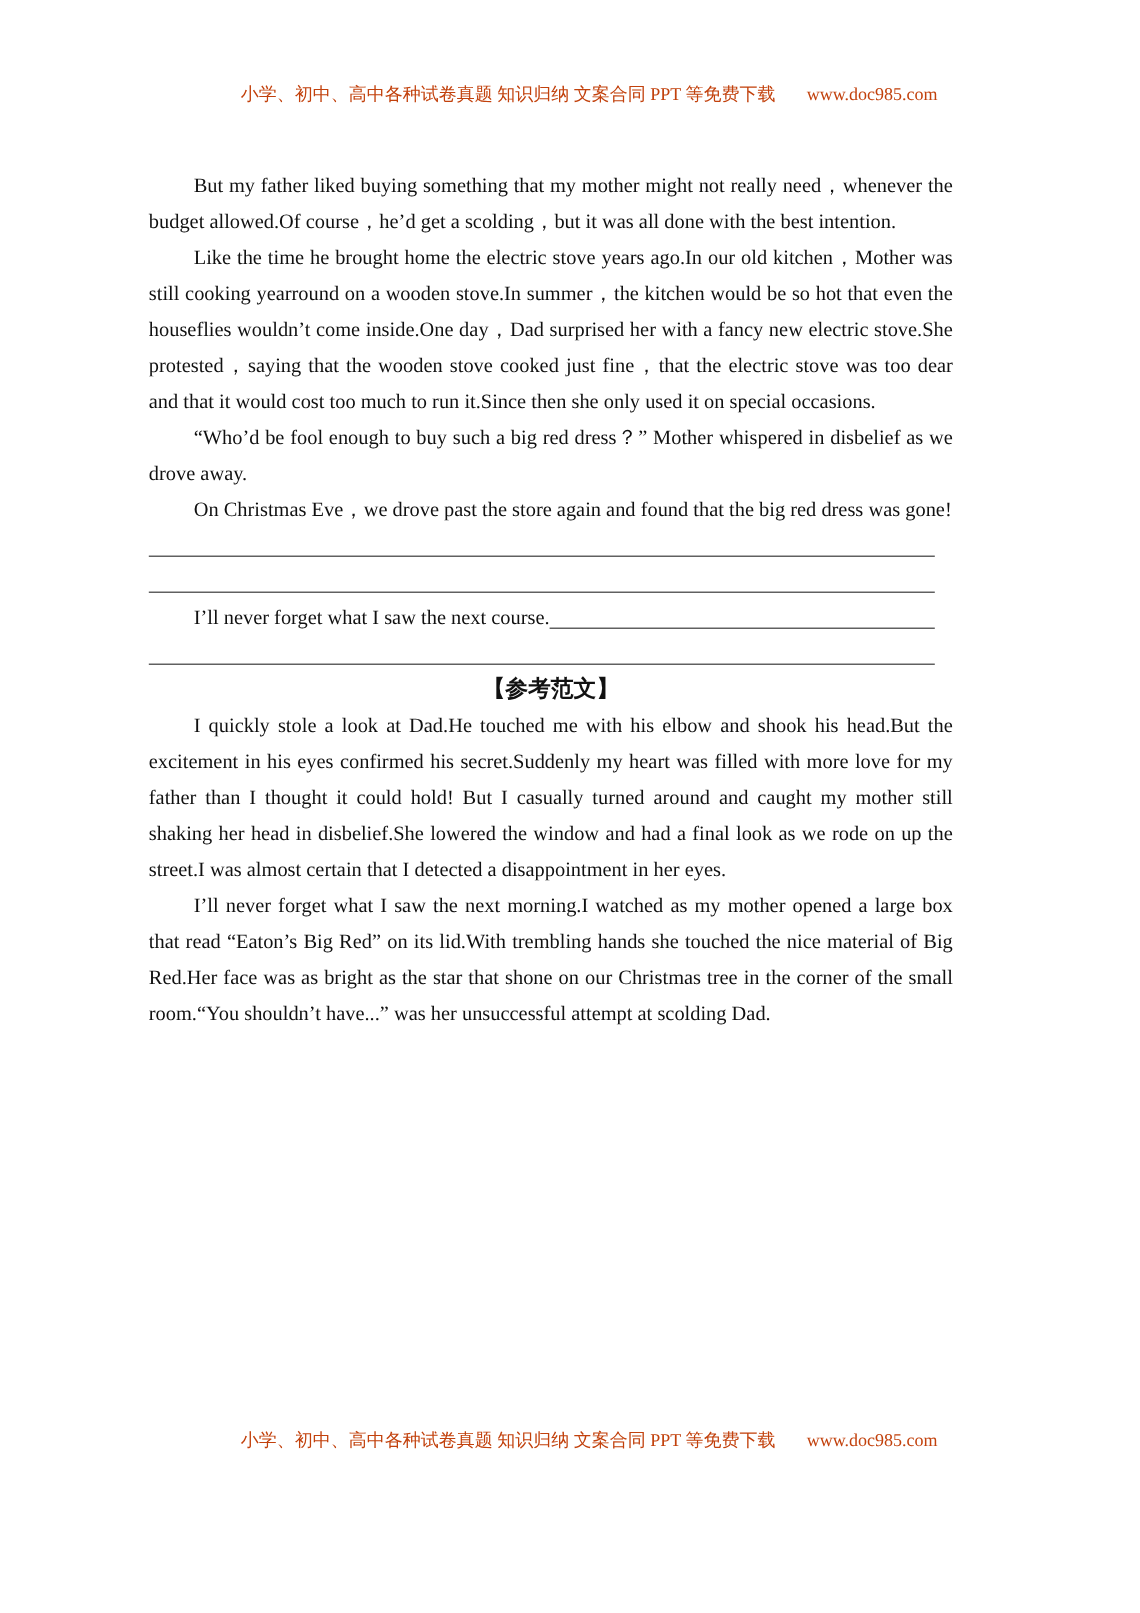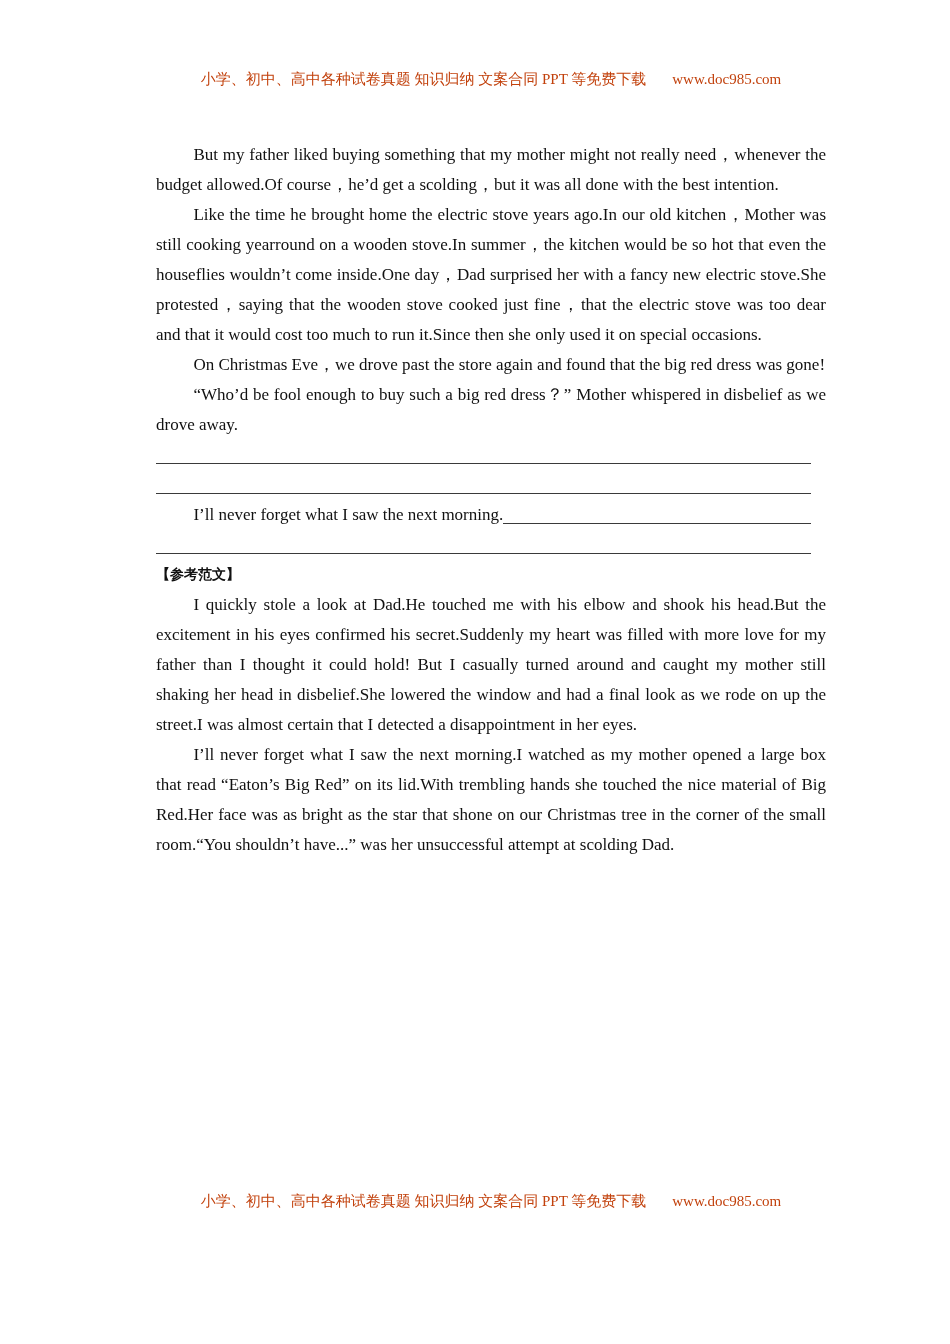--- a/index.html
+++ b/index.html
@@ -21,21 +21,21 @@
     line-height: 18px;
     color: #c2410c;
     white-space: nowrap;
   }
   .watermark.header { top: 70px; }
   .watermark.footer { top: 1192px; }
   .watermark .url { margin-left: 26px; }
 
   .content {
     position: absolute;
-    left: 156px;
+    left: 124px;
     top: 140px;
     width: 670px;
     font-size: 17px;
     line-height: 30px;
   }
   p.para {
     margin: 0;
     text-align: justify;
   }
   .indent { text-indent: 2.2em; }
@@ -61,50 +61,50 @@
     margin-right: 15px;
   }
   .blank-row {
     height: 23px;
     border-bottom: 1px solid #3a3a3a;
     margin-bottom: 6px;
     margin-right: 15px;
   }
   .ref-heading {
     margin: 0;
-    font-size: 14px;
+    font-size: 19px;
     font-weight: bold;
     line-height: 30px;
-    text-align: left;
+    text-align: center;
   }
 </style>
 </head>
 <body>
 
 <div class="page">
 
   <div class="watermark header">
     <span>小学、初中、高中各种试卷真题 知识归纳 文案合同 PPT 等免费下载</span><span class="url">www.doc985.com</span>
   </div>
 
   <div class="content">
 
     <p class="para indent">But my father liked buying something that my mother might not really need，whenever the budget allowed.Of course，he’d get a scolding，but it was all done with the best intention.</p>
     <p class="para indent">Like the time he brought home the electric stove years ago.In our old kitchen，Mother was still cooking yearround on a wooden stove.In summer，the kitchen would be so hot that even the houseflies wouldn’t come inside.One day，Dad surprised her with a fancy new electric stove.She protested，saying that the wooden stove cooked just fine，that the electric stove was too dear and that it would cost too much to run it.Since then she only used it on special occasions.</p>
+    <p class="para indent">“Who’d be fool enough to buy such a big red dress？”  Mother whispered in disbelief as we drove away.</p>
     <p class="para indent">On Christmas Eve，we drove past the store again and found that the big red dress was gone!</p>
-    <p class="para indent">“Who’d be fool enough to buy such a big red dress？”  Mother whispered in disbelief as we drove away.</p>
 
 
     <div class="fill-line">
       <span class="fill-blank"></span>
     </div>
     <div class="blank-row"></div>
 
     <div class="fill-line">
-      <span class="fill-text">I’ll never forget what I saw the next morning.</span>
+      <span class="fill-text">I’ll never forget what I saw the next course.</span>
       <span class="fill-blank"></span>
     </div>
     <div class="blank-row"></div>
 
     <h3 class="ref-heading">【参考范文】</h3>
 
     <p class="para indent">I quickly stole a look at Dad.He touched me with his elbow and shook his head.But the excitement in his eyes confirmed his secret.Suddenly my heart was filled with more love for my father than I thought it could hold! But I casually turned around and caught my mother still shaking her head in disbelief.She lowered the window and had a final look as we rode on up the street.I was almost certain that I detected a disappointment in her eyes.</p>
     <p class="para indent">I’ll never forget what I saw the next morning.I watched as my mother opened a large box that read “Eaton’s Big Red” on its lid.With trembling hands she touched the nice material of Big Red.Her face was as bright as the star that shone on our Christmas tree in the corner of the small room.“You shouldn’t have...” was her unsuccessful attempt at scolding Dad.</p>
 
   </div>

